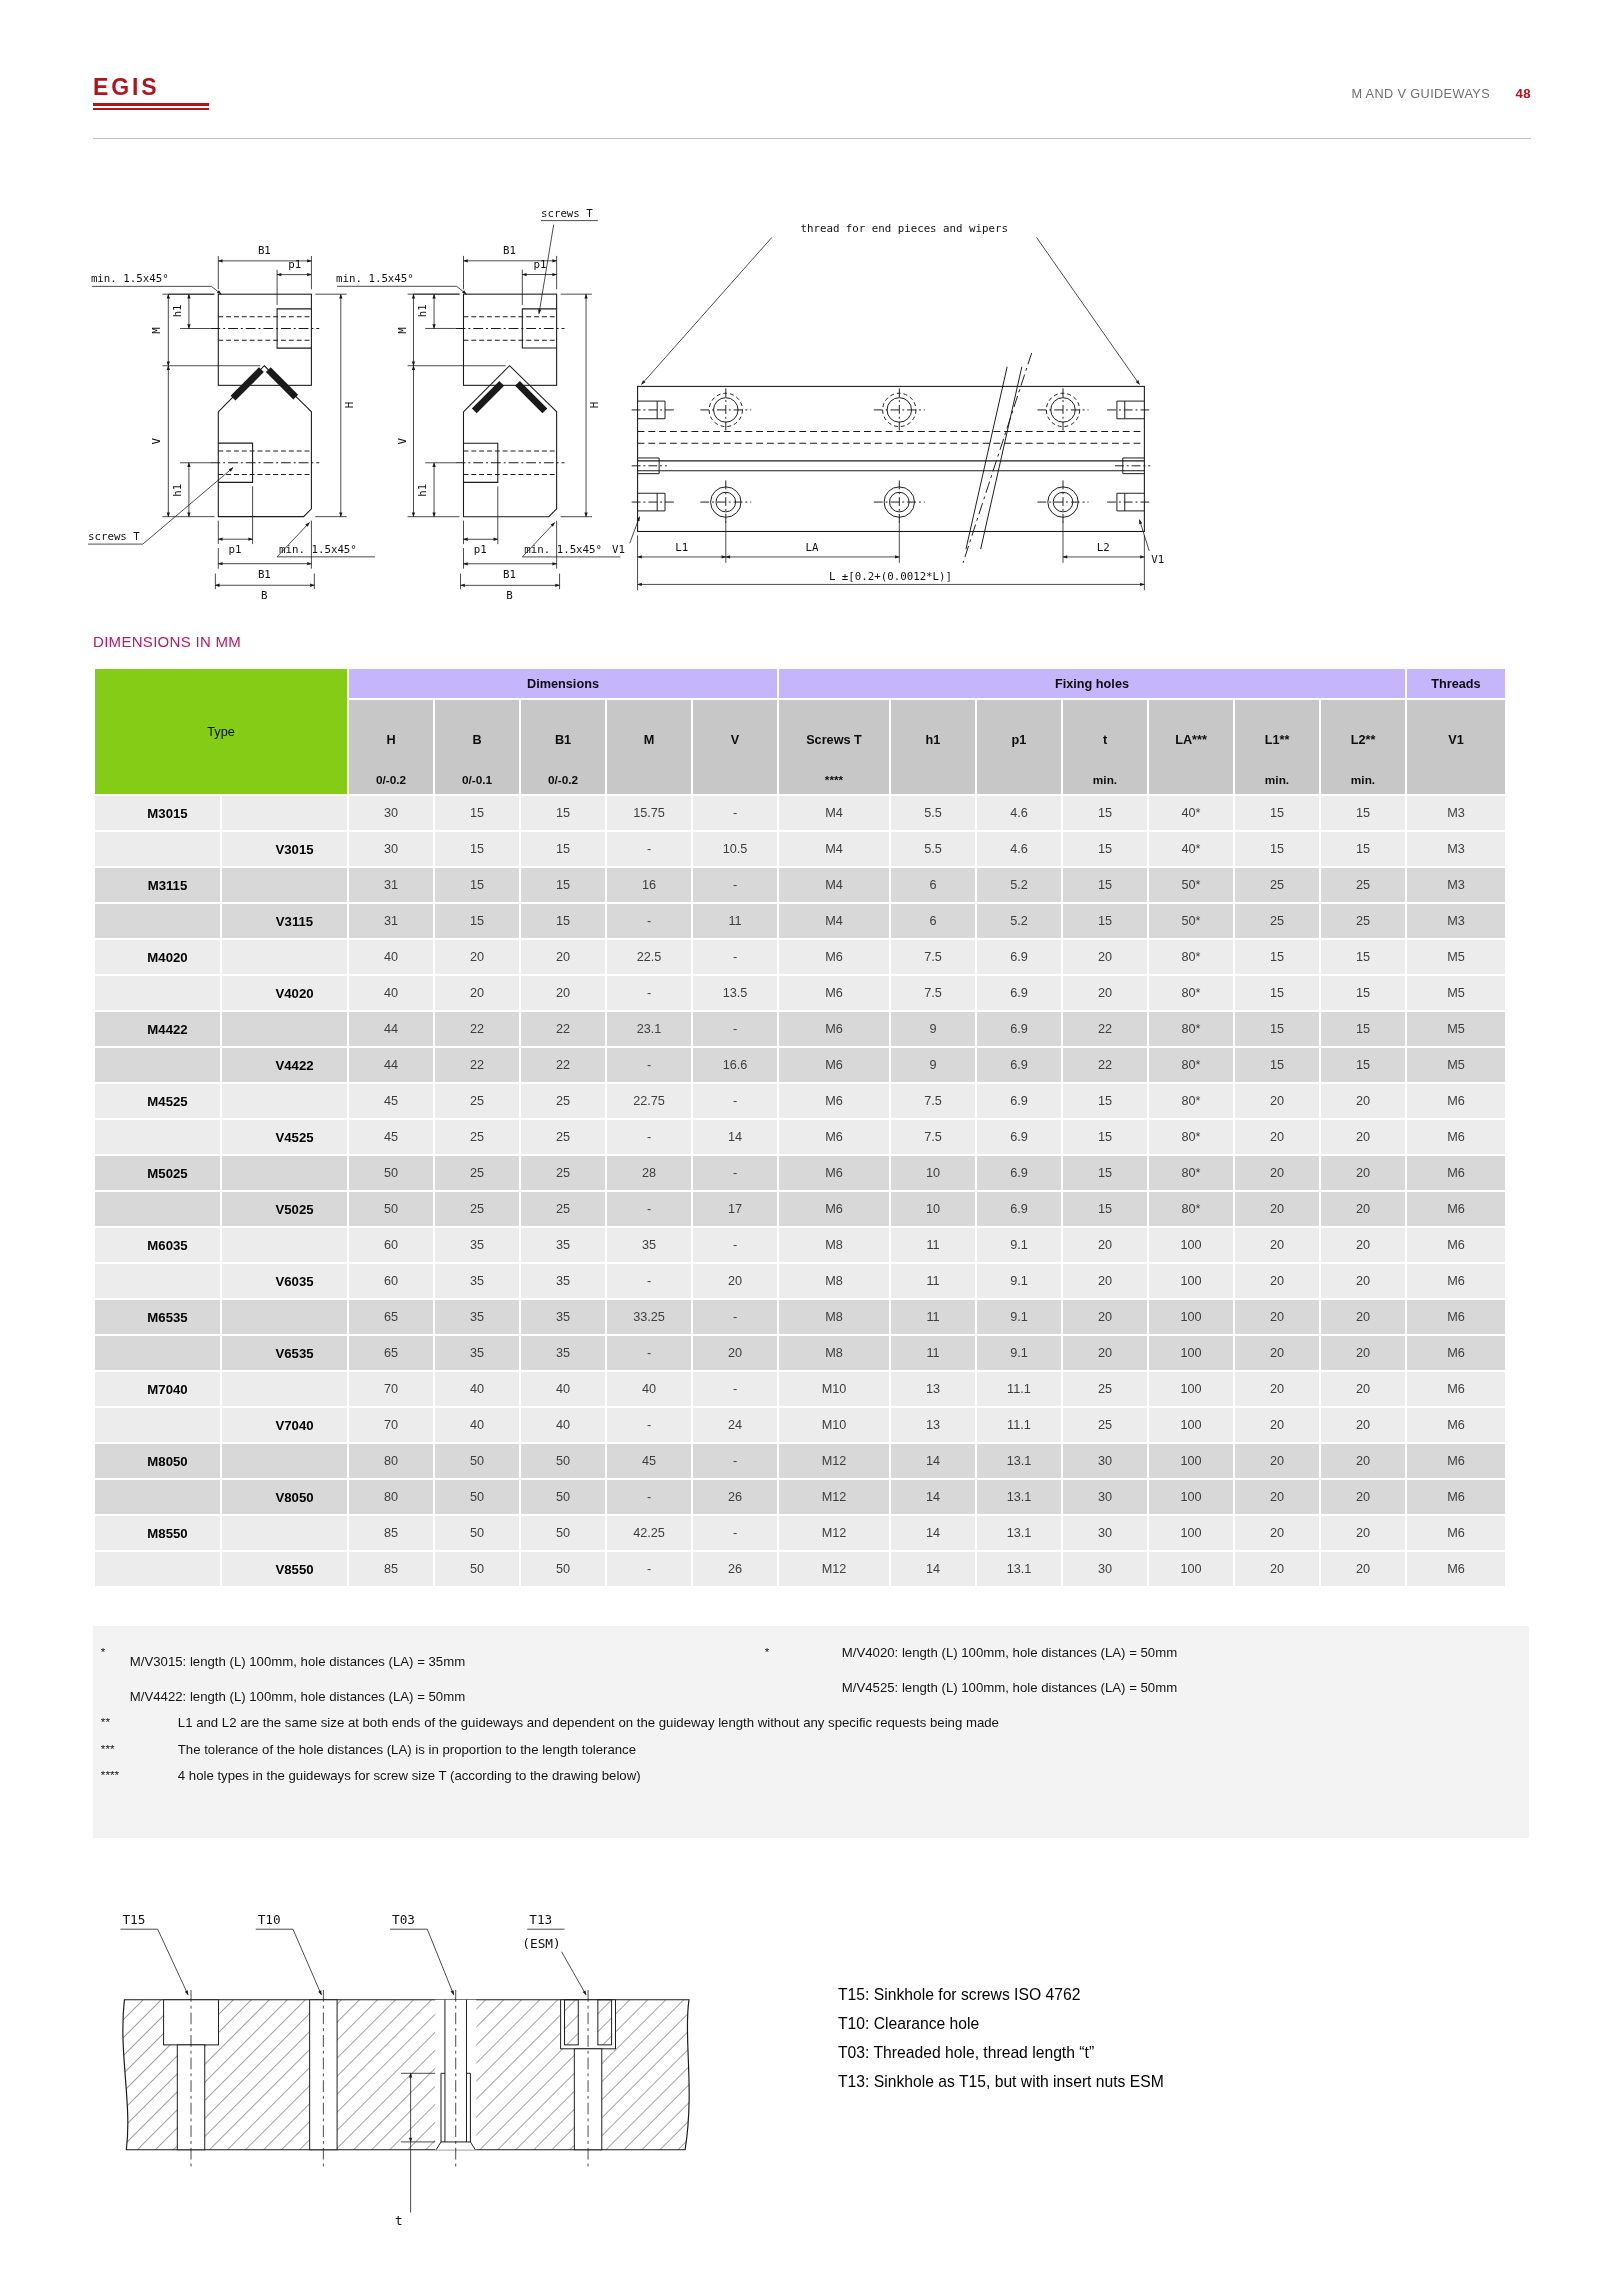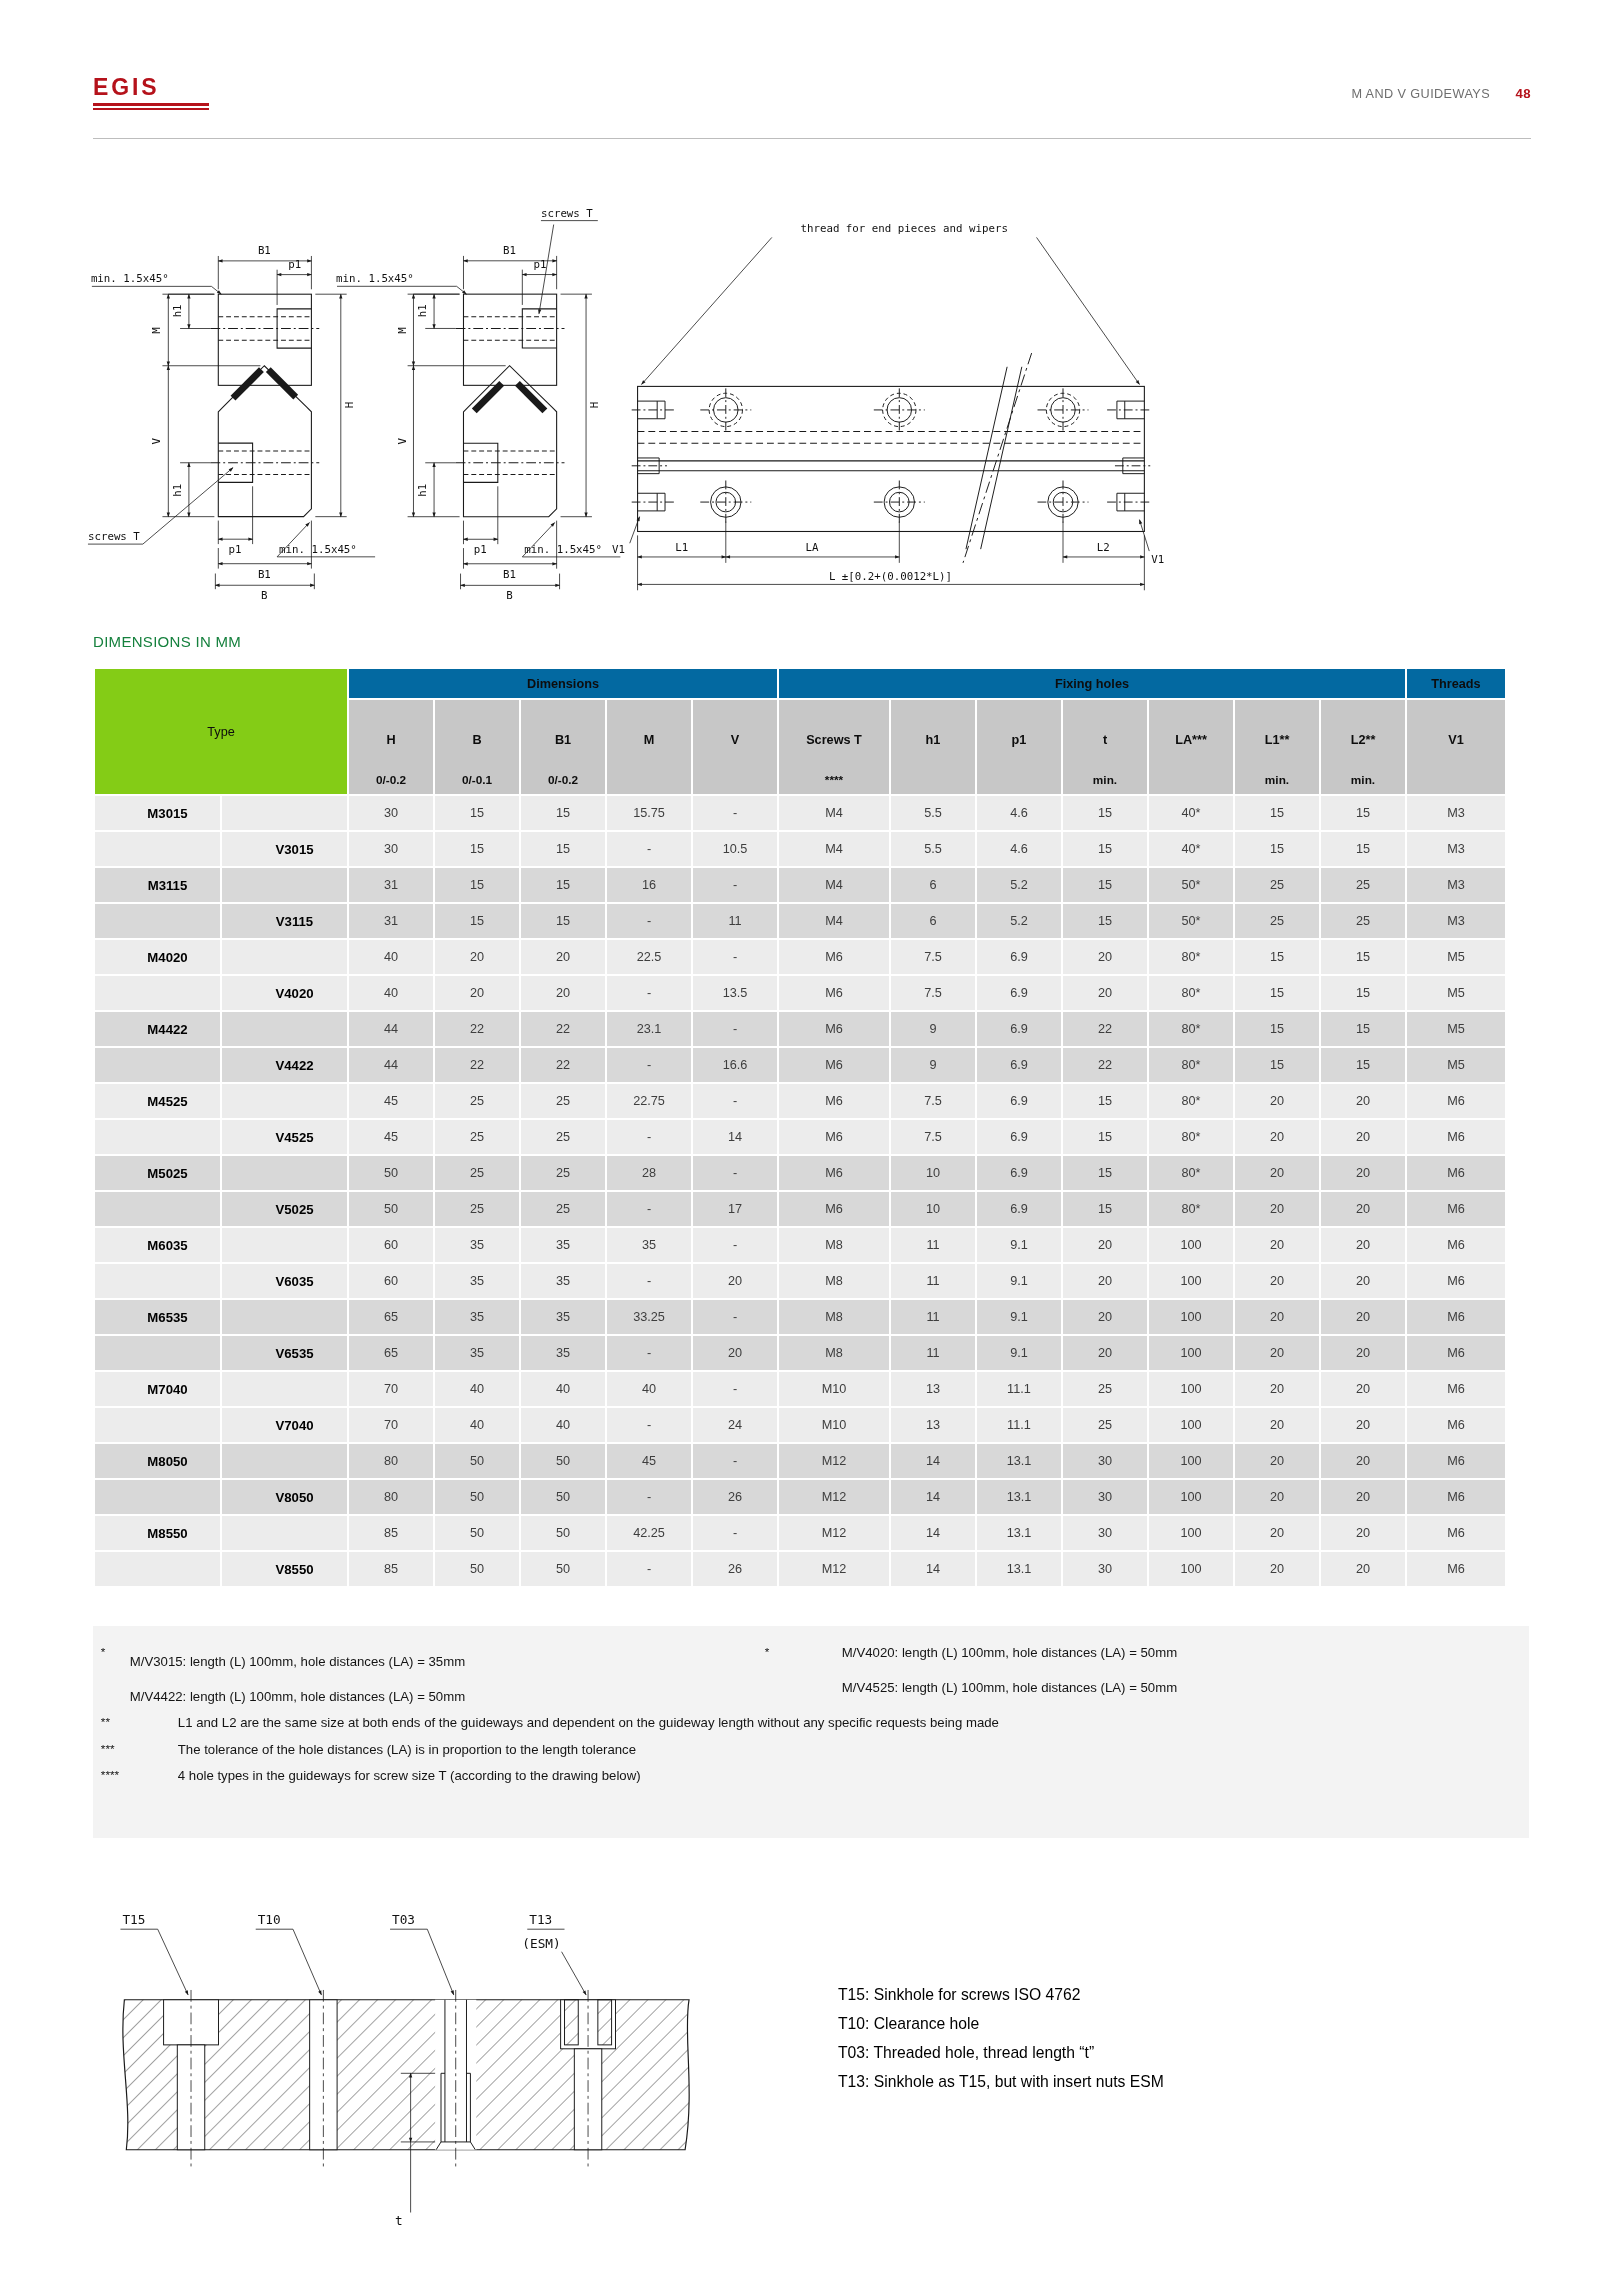--- a/index.html
+++ b/index.html
@@ -13,26 +13,26 @@
   .hdr-right{position:absolute;right:90px;top:86px;font-size:12.7px;letter-spacing:0.4px;color:#6e6e6e;white-space:nowrap;}
   .hdr-right .pagenum{color:#b5121b;font-weight:bold;margin-left:25.5px;font-size:13.2px;}
   .rule{position:absolute;left:93px;right:90px;top:138px;border-top:1px solid #bdbdbd;}
 
   
   svg.dw{position:absolute;}
   svg.dw text{font-family:"DejaVu Sans Mono",monospace;font-size:11px;fill:#111;}
   svg.dw text.big{font-size:13px;}
 
   
-  .caption{position:absolute;left:93px;top:633px;font-size:15px;letter-spacing:0.3px;color:#15803d;}
+  .caption{position:absolute;left:93px;top:633px;font-size:15px;letter-spacing:0.3px;color:#be185d;}
 
   
   table.dims{position:absolute;left:93px;top:667px;border-collapse:separate;border-spacing:2.9px;table-layout:fixed;}
   table.dims th,table.dims td{text-align:center;vertical-align:middle;padding:0;}
-  th.group{background:#0369a1;font-size:12.7px;font-weight:bold;height:29px;color:#0d0d0d;}
+  th.group{background:#c4b5fd;font-size:12.7px;font-weight:bold;height:29px;color:#0d0d0d;}
   th.type-head{background:#84cc16;font-size:12.7px;font-weight:normal;color:#0d0d0d;}
   th.colhead{background:#c7c7c7;height:94px;vertical-align:top;}
   th.colhead .cname{font-weight:bold;font-size:12.7px;color:#0d0d0d;padding-top:25.5px;}
   th.colhead .ctol{font-weight:bold;font-size:11.8px;color:#0d0d0d;padding-top:25.5px;min-height:13.7px;}
   table.dims tbody td{height:34px;font-size:12.7px;color:#3e3e3e;}
   tr.light td{background:#ececec;}
   tr.dark td{background:#d8d8d8;}
   table.dims td.type{font-weight:bold;color:#000;font-size:13.2px;padding-left:20px;}
 
   

